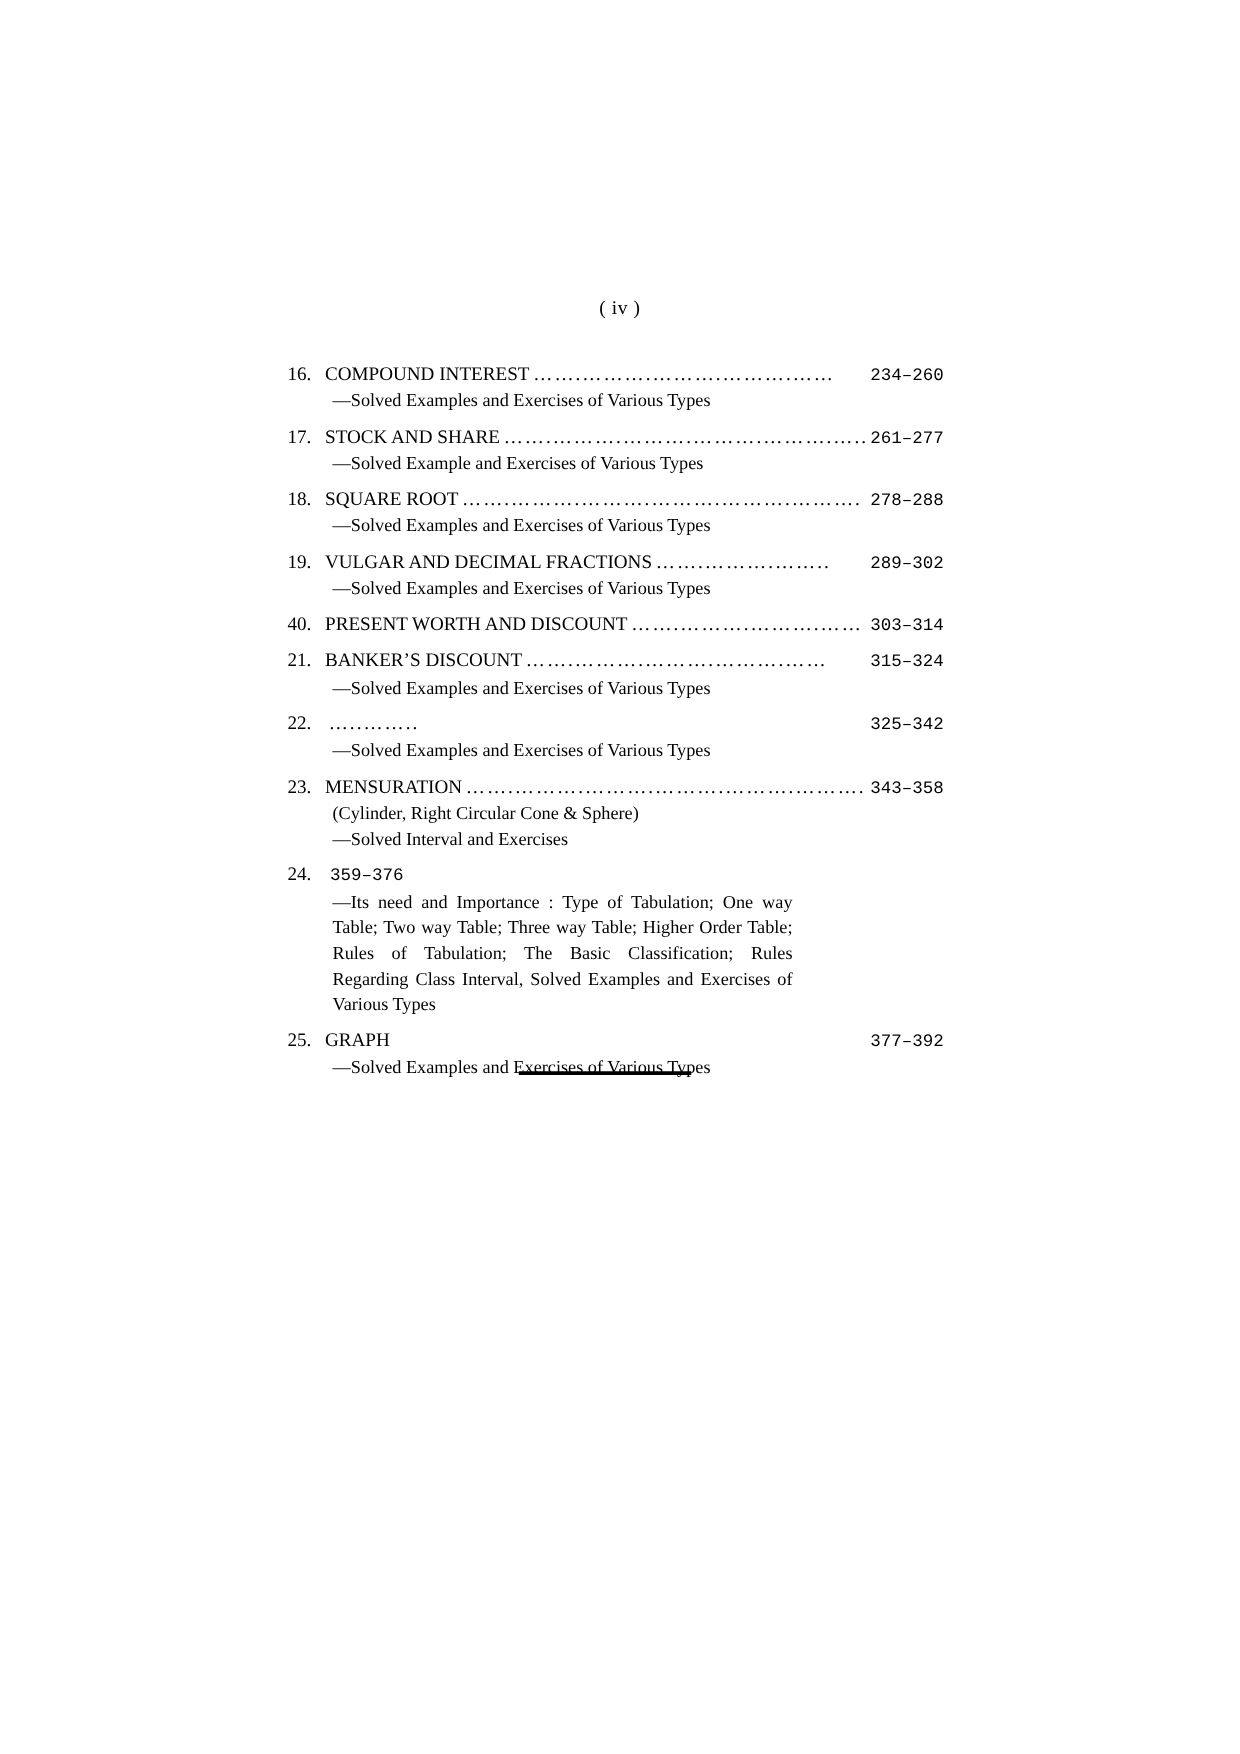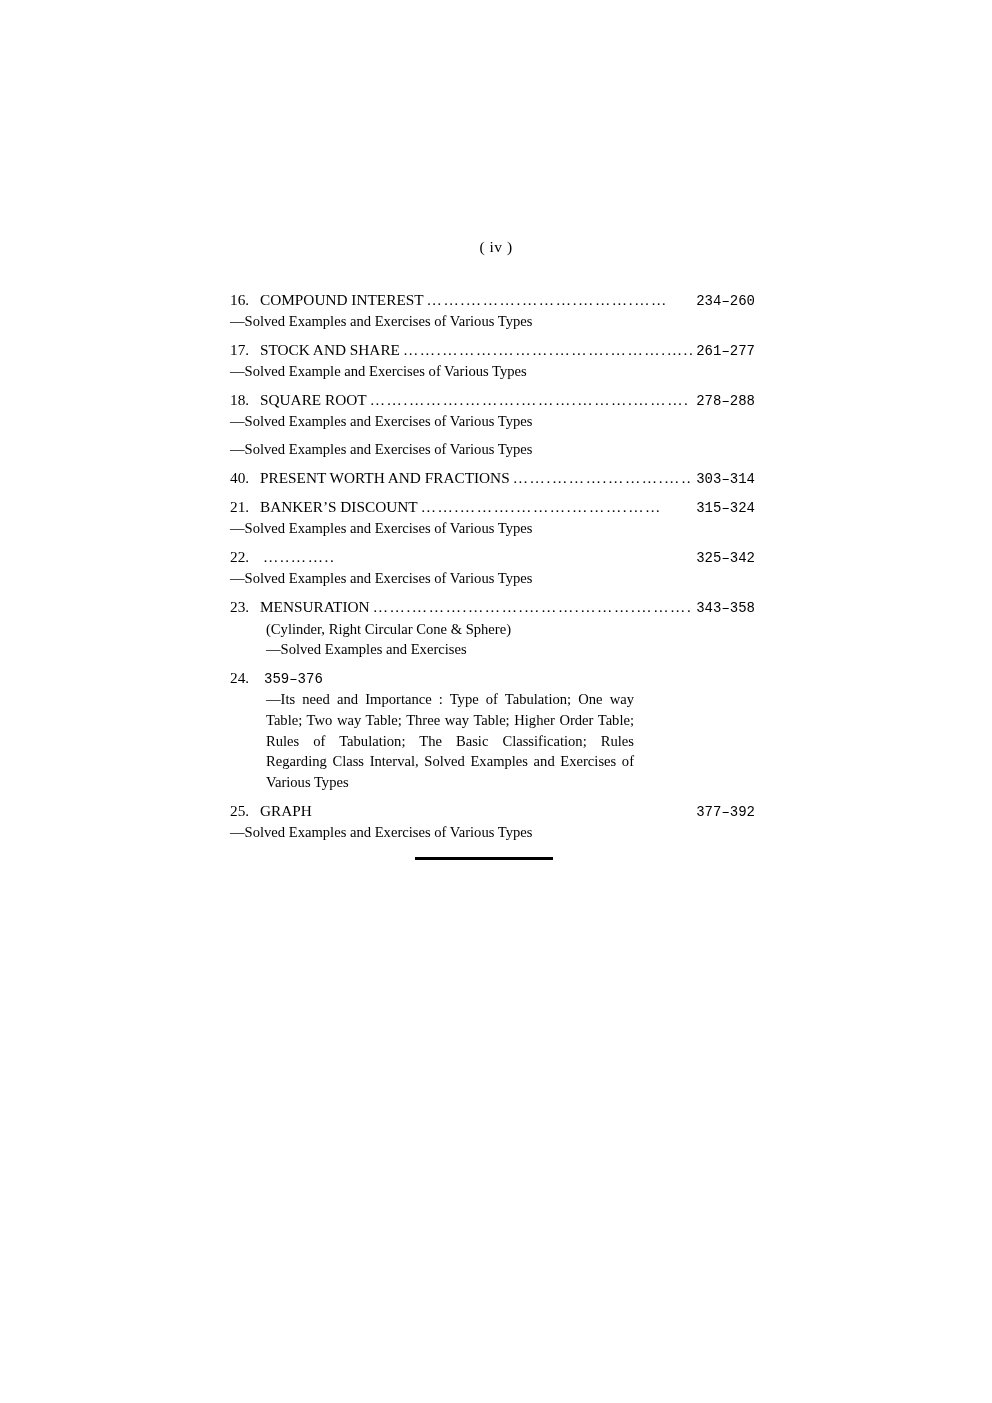--- a/index.html
+++ b/index.html
@@ -69,20 +69,21 @@
     padding-left: 3px;
   }
   .pages {
     flex: 0 0 auto;
     text-align: center;
     padding-left: 4px;
     font-size: 14px;
     font-family: Liberation Mono, monospace;
   }
   .sub {
+    margin-left: 36px;
     font-size: 14.6px;
     line-height: 1.42;
     text-align: justify;
   }
   .sub.block {
     margin-left: 36px;
     width: 368px;
     text-align: justify;
   }
   .sub.plain {
@@ -136,28 +137,36 @@
         <span class="title-wrap">
           <span class="title">SQUARE ROOT</span>
           <span class="leader">…….……….……….……….……….……….</span>
         </span>
         <span class="pages">278–288</span>
       </div>
       <div class="sub">—Solved Examples and Exercises of Various Types</div>
     </div>
 
     <div class="entry">
+      <div class="entry-main">
+        <span class="num">19.</span>
+        <span class="title-wrap">
+          <span class="title">VULGAR AND DECIMAL FRACTIONS</span>
+          <span class="leader">…….……….……..</span>
+        </span>
+        <span class="pages">289–302</span>
+      </div>
       <div class="sub">—Solved Examples and Exercises of Various Types</div>
     </div>
 
     <div class="entry">
       <div class="entry-main">
         <span class="num">40.</span>
         <span class="title-wrap">
-          <span class="title">PRESENT WORTH AND FRACTIONS</span>
+          <span class="title">PRESENT WORTH AND DISCOUNT</span>
           <span class="leader">…….……….……….……</span>
         </span>
         <span class="pages">303–314</span>
       </div>
     </div>
 
     <div class="entry">
       <div class="entry-main">
         <span class="num">21.</span>
         <span class="title-wrap">
@@ -183,21 +192,21 @@
     <div class="entry">
       <div class="entry-main">
         <span class="num">23.</span>
         <span class="title-wrap">
           <span class="title">MENSURATION</span>
           <span class="leader">…….……….……….……….……….……….</span>
         </span>
         <span class="pages">343–358</span>
       </div>
       <div class="sub plain">(Cylinder, Right Circular Cone &amp; Sphere)</div>
-      <div class="sub plain">—Solved Examples and Exercises</div>
+      <div class="sub plain">—Solved Interval and Exercises</div>
     </div>
 
     <div class="entry">
       <div class="entry-main">
         <span class="num">24.</span>
         <span class="pages">359–376</span>
       </div>
       <div class="sub block">—Its need and Importance : Type of Tabulation; One way Table; Two way Table; Three way Table; Higher Order Table; Rules of Tabulation; The Basic Classification; Rules Regarding  Class Interval, Solved Examples and Exercises of Various Types</div>
     </div>
 

